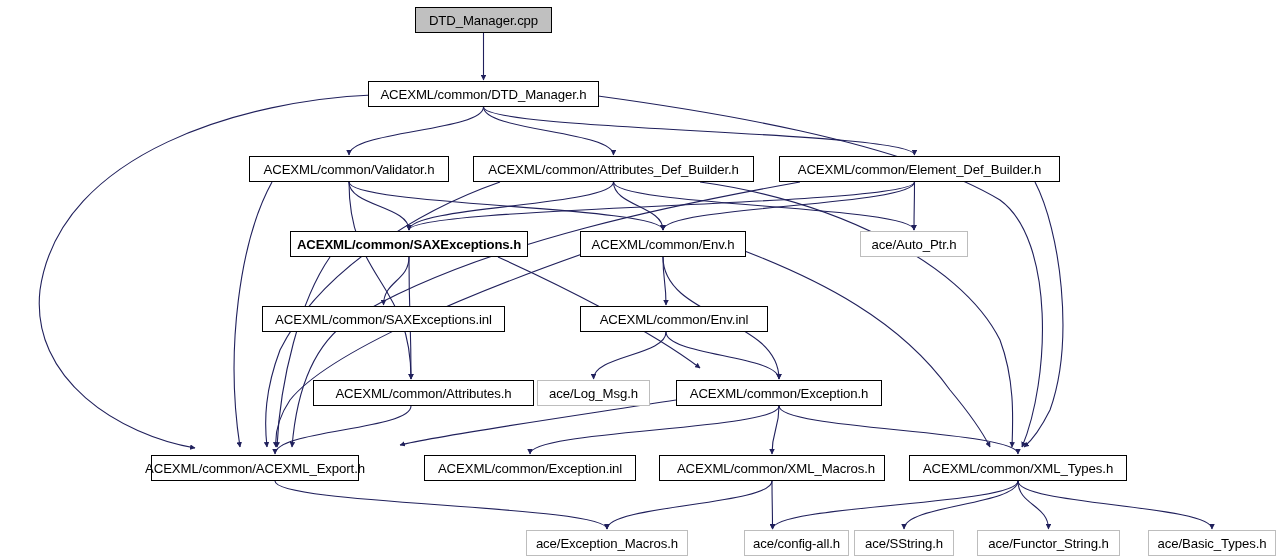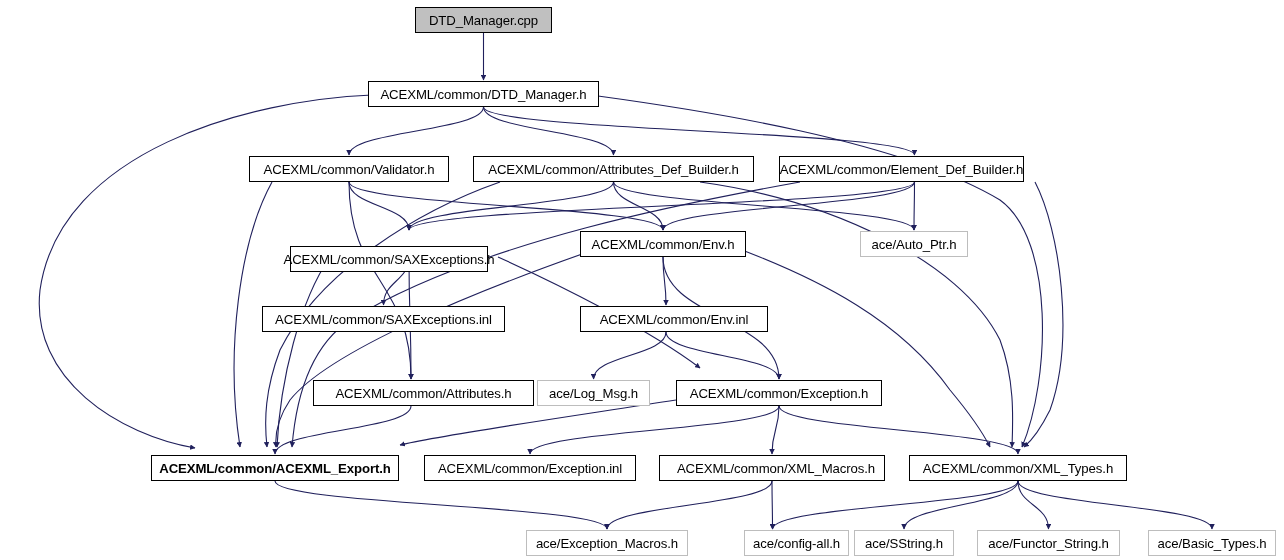--- a/index.html
+++ b/index.html
@@ -113,24 +113,24 @@
       </div>
       <div class="node" style="left: 368px; top: 81px; width: 231px;">
         <span>ACEXML/common/DTD_Manager.h</span>
       </div>
       <div class="node" style="left: 249px; top: 156px; width: 200px;">
         <span>ACEXML/common/Validator.h</span>
       </div>
       <div class="node" style="left: 473px; top: 156px; width: 281px;">
         <span>ACEXML/common/Attributes_Def_Builder.h</span>
       </div>
-      <div class="node" style="left: 779px; top: 156px; width: 245px;">
+      <div class="node" style="left: 779px; top: 156px; width: 281px;">
         <span>ACEXML/common/Element_Def_Builder.h</span>
       </div>
-      <div class="node" style="left: 290px; top: 246px; width: 198px;">
+      <div class="node" style="left: 290px; top: 231px; width: 238px; font-weight: bold;">
         <span>ACEXML/common/SAXExceptions.h</span>
       </div>
       <div class="node" style="left: 580px; top: 231px; width: 166px;">
         <span>ACEXML/common/Env.h</span>
       </div>
       <div class="node ext" style="left: 860px; top: 231px; width: 108px;">
         <span>ace/Auto_Ptr.h</span>
       </div>
       <div class="node" style="left: 262px; top: 306px; width: 243px;">
         <span>ACEXML/common/SAXExceptions.inl</span>
@@ -140,21 +140,21 @@
       </div>
       <div class="node" style="left: 313px; top: 380px; width: 221px;">
         <span>ACEXML/common/Attributes.h</span>
       </div>
       <div class="node ext" style="left: 537px; top: 380px; width: 113px;">
         <span>ace/Log_Msg.h</span>
       </div>
       <div class="node" style="left: 676px; top: 380px; width: 206px;">
         <span>ACEXML/common/Exception.h</span>
       </div>
-      <div class="node" style="left: 151px; top: 455px; width: 248px; font-weight: bold;">
+      <div class="node" style="left: 151px; top: 455px; width: 208px;">
         <span>ACEXML/common/ACEXML_Export.h</span>
       </div>
       <div class="node" style="left: 424px; top: 455px; width: 212px;">
         <span>ACEXML/common/Exception.inl</span>
       </div>
       <div class="node" style="left: 659px; top: 455px; width: 226px; padding-left: 8px;">
         <span>ACEXML/common/XML_Macros.h</span>
       </div>
       <div class="node" style="left: 909px; top: 455px; width: 218px;">
         <span>ACEXML/common/XML_Types.h</span>

